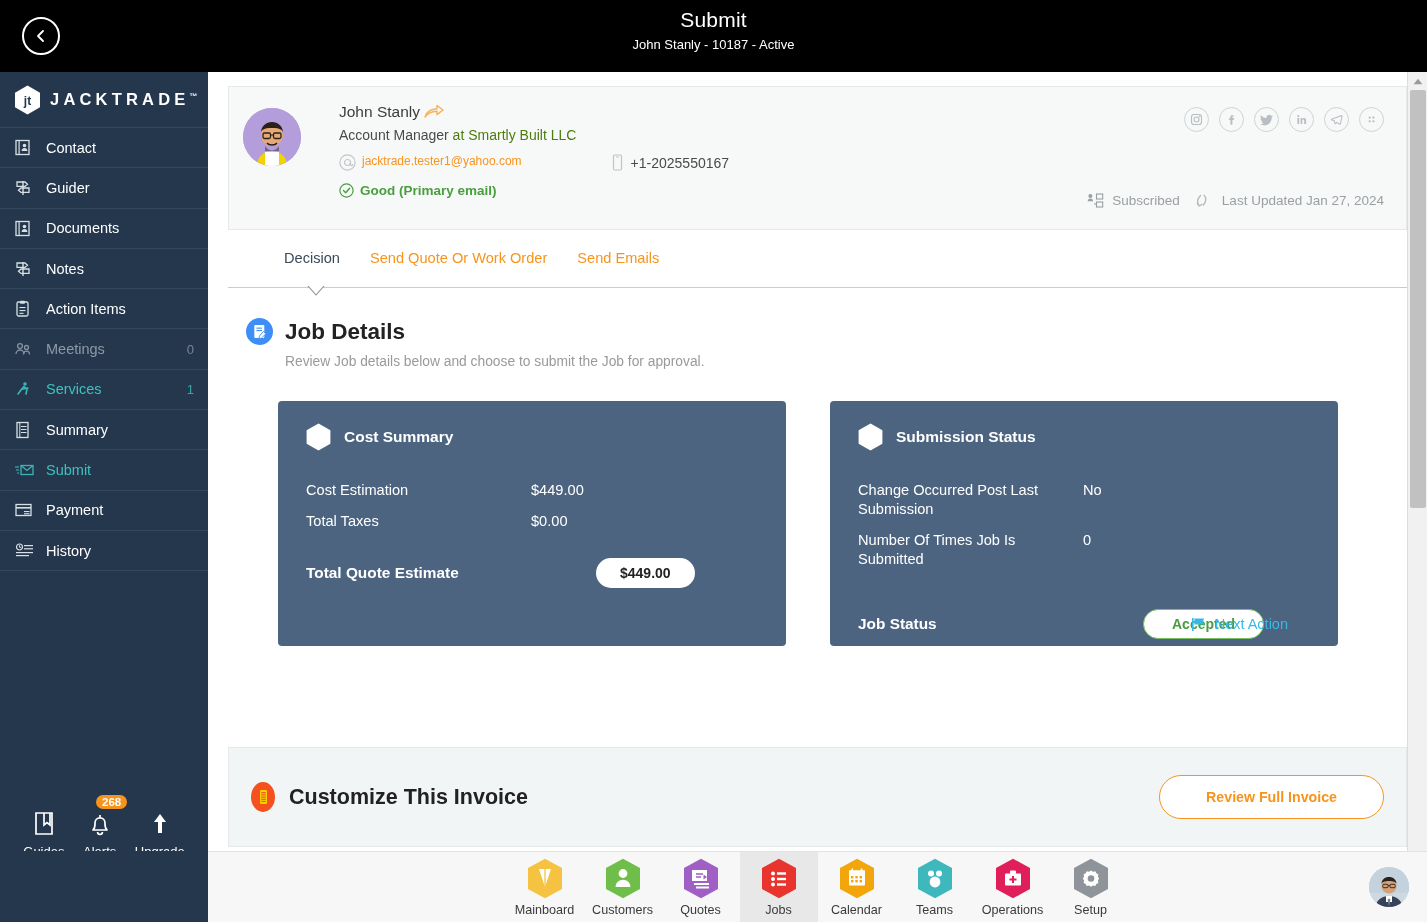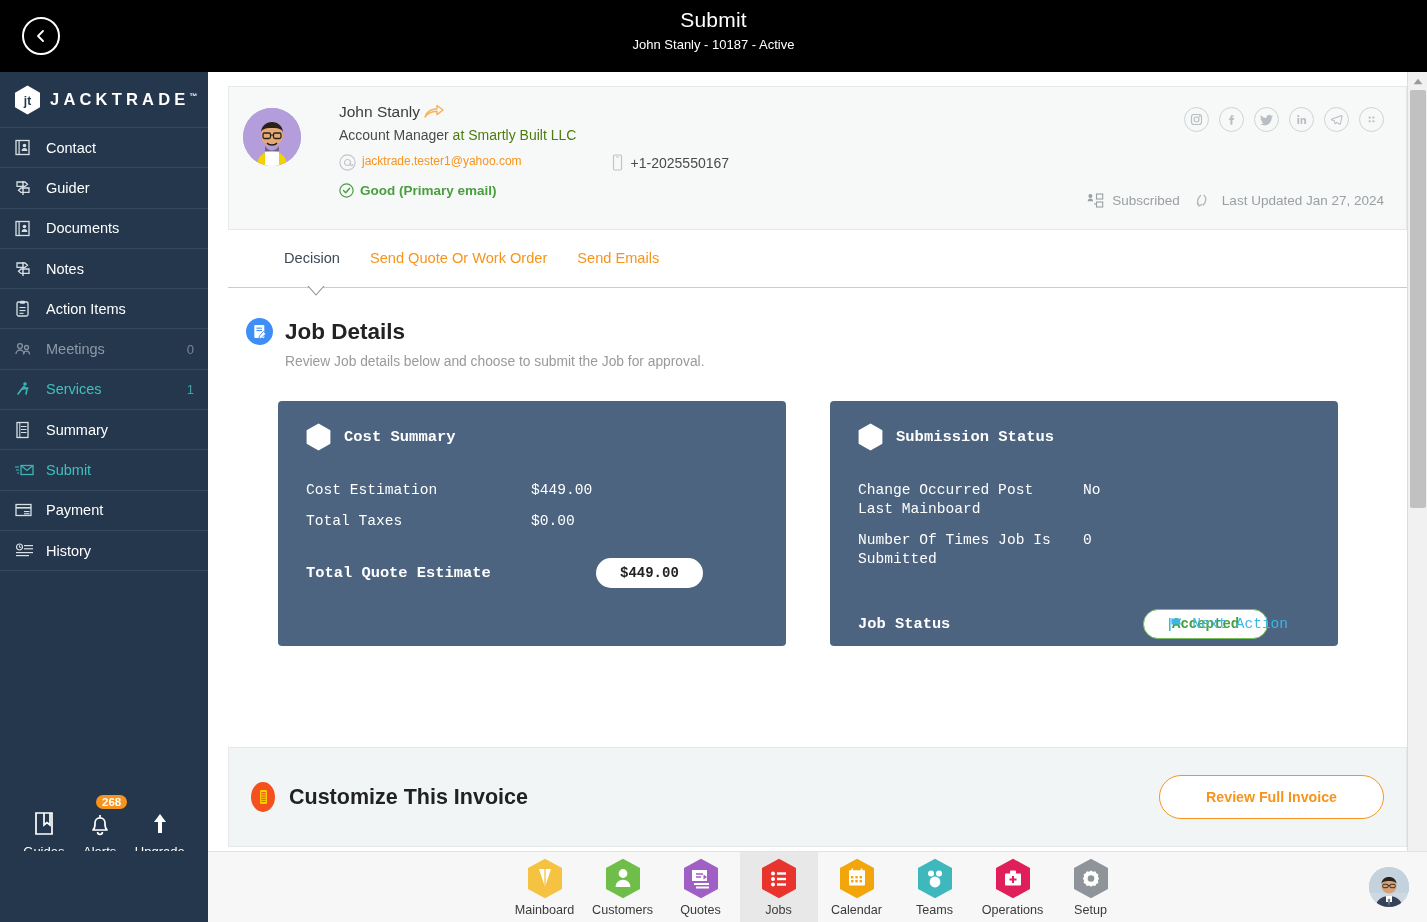--- a/index.html
+++ b/index.html
@@ -120,21 +120,21 @@
     position: absolute; left: 0; bottom: -9px; width: 18px; height: 10px;
   }
 
   
   .section-head { display: flex; align-items: center; gap: 12px; margin-top: 30px; padding-left: 18px;}
   .jd-icon { width: 27px; height: 27px; border-radius: 50%; background: #3e8ef7; display:flex;align-items:center;justify-content:center; }
   .jd-title { font-size: 22.5px; font-weight: 700; color: #222222; }
   .jd-sub { font-size: 13.8px; color: #9a9a9a; margin: 9px 0 0 57px; }
 
   
-  .cards { display: flex; gap: 44px; margin: 32px 0 0 50px; font-family: Liberation Mono, monospace; }
+  .cards { display: flex; gap: 44px; margin: 32px 0 0 50px; }
   .scard {
     width: 508px; height: 245px; background: #4c6480; border-radius: 4px;
     padding: 22px 28px 0 28px; color: #ffffff; position: relative;
   }
   .scard-head { display: flex; align-items: center; gap: 13px; }
   .hex-white { width: 25px; height: 28px; flex: none; }
   .scard-title { font-size: 15.5px; font-weight: 700; }
   .kv { display: flex; align-items: flex-start; margin-top: 12px; font-size: 14.6px; gap: 20px; }
   .kv .k { width: 205px; line-height: 19px; }
   .kv .v { line-height: 19px; }
@@ -596,21 +596,21 @@
         </div>
 
         <div class="scard">
           <div class="scard-head">
             <svg class="hex-white" viewBox="0 0 25 28">
               <polygon points="12.5,0.6 24.4,7.3 24.4,20.7 12.5,27.4 0.6,20.7 0.6,7.3" fill="#ffffff"></polygon>
             </svg>
             <span class="scard-title">Submission Status</span>
           </div>
           <div class="kv first">
-            <span class="k">Change Occurred Post Last Mainboard</span>
+            <span class="k">Change Occurred Post Last Submission</span>
             <span class="v">No</span>
           </div>
           <div class="kv">
             <span class="k">Number Of Times Job Is Submitted</span>
             <span class="v">0</span>
           </div>
           <div class="row-status">
             <span class="k">Job Status</span>
             <span class="pill accepted">Accepted</span>
           </div>

